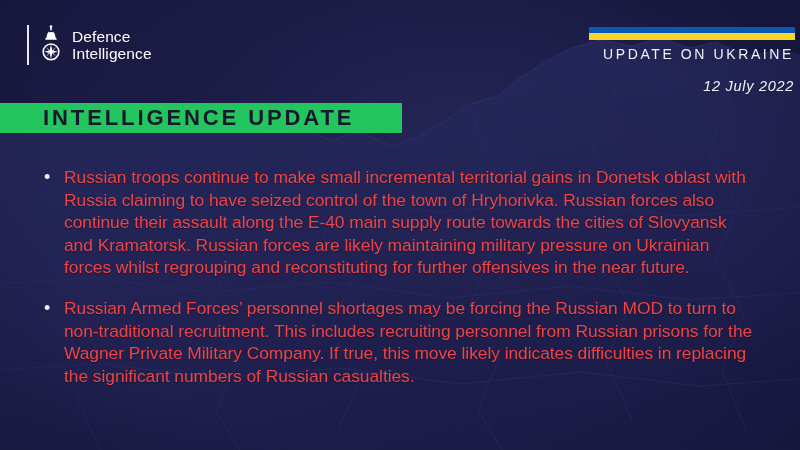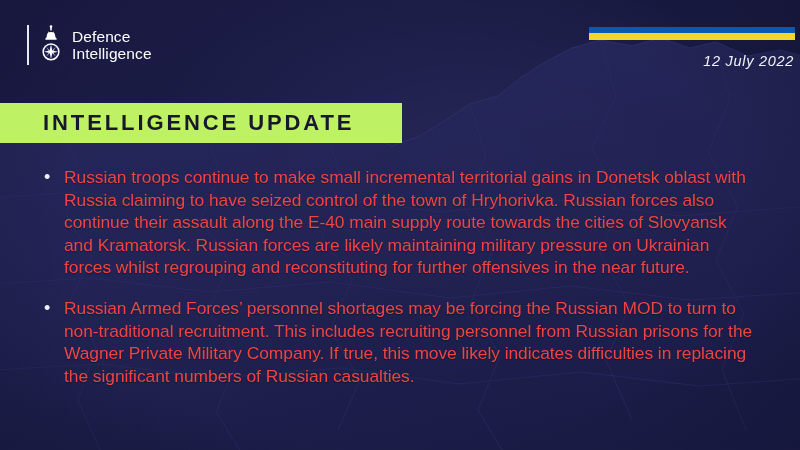--- a/index.html
+++ b/index.html
@@ -101,32 +101,32 @@
     letter-spacing: 2.6px;
     font-weight: 400;
     line-height: 18px;
     white-space: nowrap;
   }
   .update-date {
     font-size: 14.5px;
     font-style: italic;
     letter-spacing: .7px;
     line-height: 19px;
-    margin-top: 7px;
+    margin-top: 14px;
     white-space: nowrap;
   }
 
   
   .banner {
     position: absolute;
     left: 0;
     top: 103px;
     width: 402px;
-    height: 40px;
-    background: #bef264;
+    height: 30px;
+    background: #22c55e;
     display: flex;
     align-items: center;
   }
   .banner-text {
     margin-left: 43px;
     color: #17172e;
     font-size: 22px;
     font-weight: 700;
     letter-spacing: 2.9px;
     line-height: 22px;
@@ -233,20 +233,21 @@
       <div>Intelligence</div>
     </div>
   </div>
 
   <div class="flagbar">
     <div class="blue"></div>
     <div class="yellow"></div>
   </div>
 
   <div class="update-block">
+    <div class="update-title">UPDATE ON UKRAINE</div>
     <div class="update-date">12 July 2022</div>
   </div>
 
   <div class="banner">
     <div class="banner-text">INTELLIGENCE UPDATE</div>
   </div>
 
   <div class="body">
     <div class="bullet-row">
       <div class="bullet-dot">•</div>

